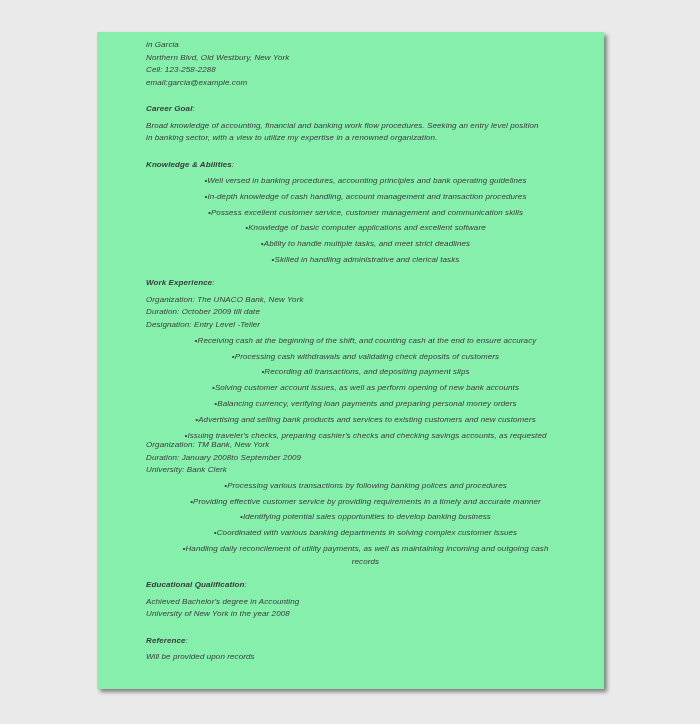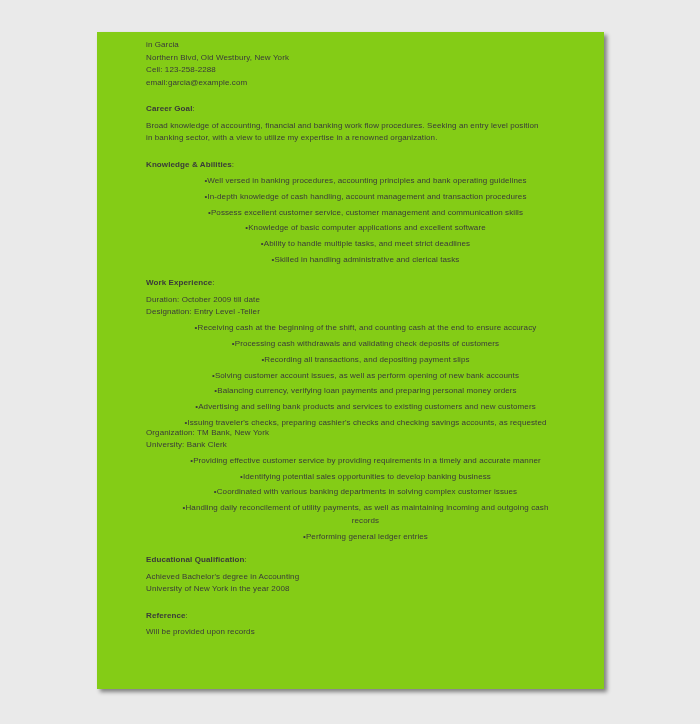--- a/index.html
+++ b/index.html
@@ -62,21 +62,21 @@
     white-space: nowrap;
   }
   .glyph {
     margin-right: 0;
   }
 </style>
 </head>
 <body style="background: rgb(234, 234, 234);">
 
 <div class="canvas">
-  <div class="paper" style="background: #84cc16;">
+  <div class="paper" style="background: #86efac; font-style: italic;">
     <div class="content" style="color: rgb(58, 58, 58);">
         <div class="lines">
           <div class="line">in Garcia</div>
           <div class="line">Northern Blvd, Old Westbury, New York</div>
           <div class="line">Cell: 123-258-2288</div>
           <div class="line">email:garcia@example.com</div>
         </div>
         <div class="heading"><span>Career Goal</span><span class="colon">:</span></div>
         <div class="lines">
           <div class="line">Broad knowledge of accounting, financial and banking work flow procedures. Seeking an entry level position</div>
@@ -98,20 +98,21 @@
           </div>
           <div class="bullet-item">
             <div class="bullet-line"><span class="glyph">•</span><span>Ability to handle multiple tasks, and meet strict deadlines</span></div>
           </div>
           <div class="bullet-item">
             <div class="bullet-line"><span class="glyph">•</span><span>Skilled in handling administrative and clerical tasks</span></div>
           </div>
         </div>
         <div class="heading"><span>Work Experience</span><span class="colon">:</span></div>
         <div class="lines">
+          <div class="line">Organization: The UNACO Bank, New York</div>
           <div class="line">Duration: October 2009 till date</div>
           <div class="line">Designation: Entry Level -Teller</div>
         </div>
         <div class="bullets">
           <div class="bullet-item">
             <div class="bullet-line"><span class="glyph">•</span><span>Receiving cash at the beginning of the shift, and counting cash at the end to ensure accuracy</span></div>
           </div>
           <div class="bullet-item">
             <div class="bullet-line"><span class="glyph">•</span><span>Processing cash withdrawals and validating check deposits of customers</span></div>
           </div>
@@ -126,38 +127,39 @@
           </div>
           <div class="bullet-item">
             <div class="bullet-line"><span class="glyph">•</span><span>Advertising and selling bank products and services to existing customers and new customers</span></div>
           </div>
           <div class="bullet-item">
             <div class="bullet-line"><span class="glyph">•</span><span>Issuing traveler's checks, preparing cashier's checks and checking savings accounts, as requested</span></div>
           </div>
         </div>
         <div class="lines">
           <div class="line">Organization: TM Bank, New York</div>
+          <div class="line">Duration: January 2008to September 2009</div>
           <div class="line">University: Bank Clerk</div>
         </div>
         <div class="bullets">
+          <div class="bullet-item">
+            <div class="bullet-line"><span class="glyph">•</span><span>Processing various transactions by following banking polices and procedures</span></div>
+          </div>
           <div class="bullet-item">
             <div class="bullet-line"><span class="glyph">•</span><span>Providing effective customer service by providing requirements in a timely and accurate manner</span></div>
           </div>
           <div class="bullet-item">
             <div class="bullet-line"><span class="glyph">•</span><span>Identifying potential sales opportunities to develop banking business</span></div>
           </div>
           <div class="bullet-item">
             <div class="bullet-line"><span class="glyph">•</span><span>Coordinated with various banking departments in solving complex customer issues</span></div>
           </div>
           <div class="bullet-item">
             <div class="bullet-line"><span class="glyph">•</span><span>Handling daily reconcilement of utility payments, as well as maintaining incoming and outgoing cash</span></div>
             <div class="bullet-line"><span>records</span></div>
-          </div>
-          <div class="bullet-item">
-            <div class="bullet-line"><span class="glyph">•</span><span>Performing general ledger entries</span></div>
           </div>
         </div>
         <div class="heading"><span>Educational Qualification</span><span class="colon">:</span></div>
         <div class="lines">
           <div class="line">Achieved Bachelor's degree in Accounting</div>
           <div class="line">University of New York in the year 2008</div>
         </div>
         <div class="heading"><span>Reference</span><span class="colon">:</span></div>
         <div class="lines">
           <div class="line">Will be provided upon records</div>

